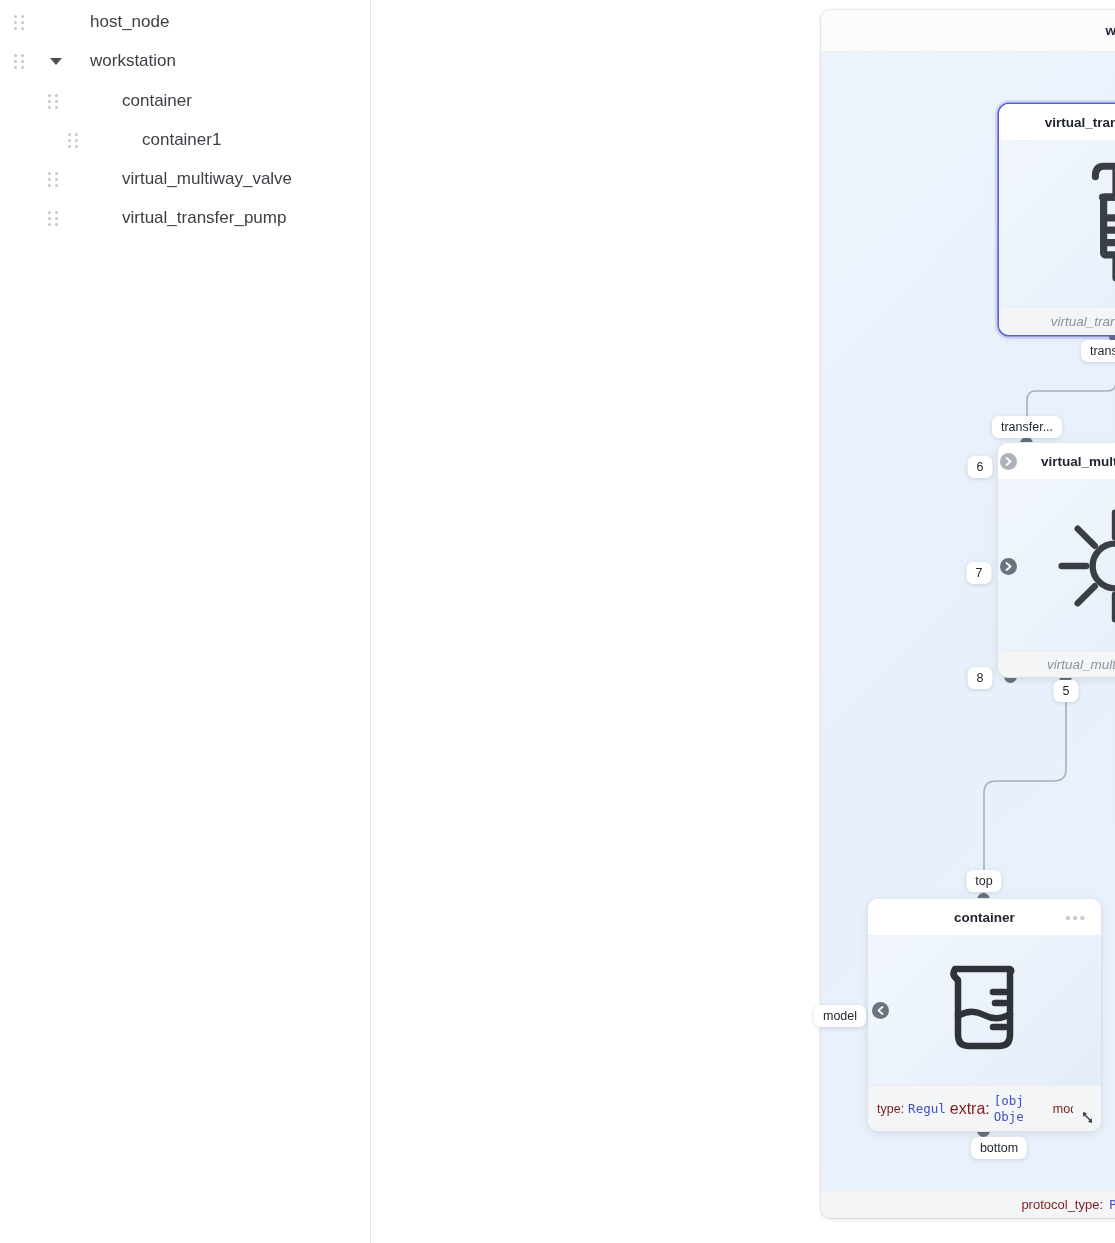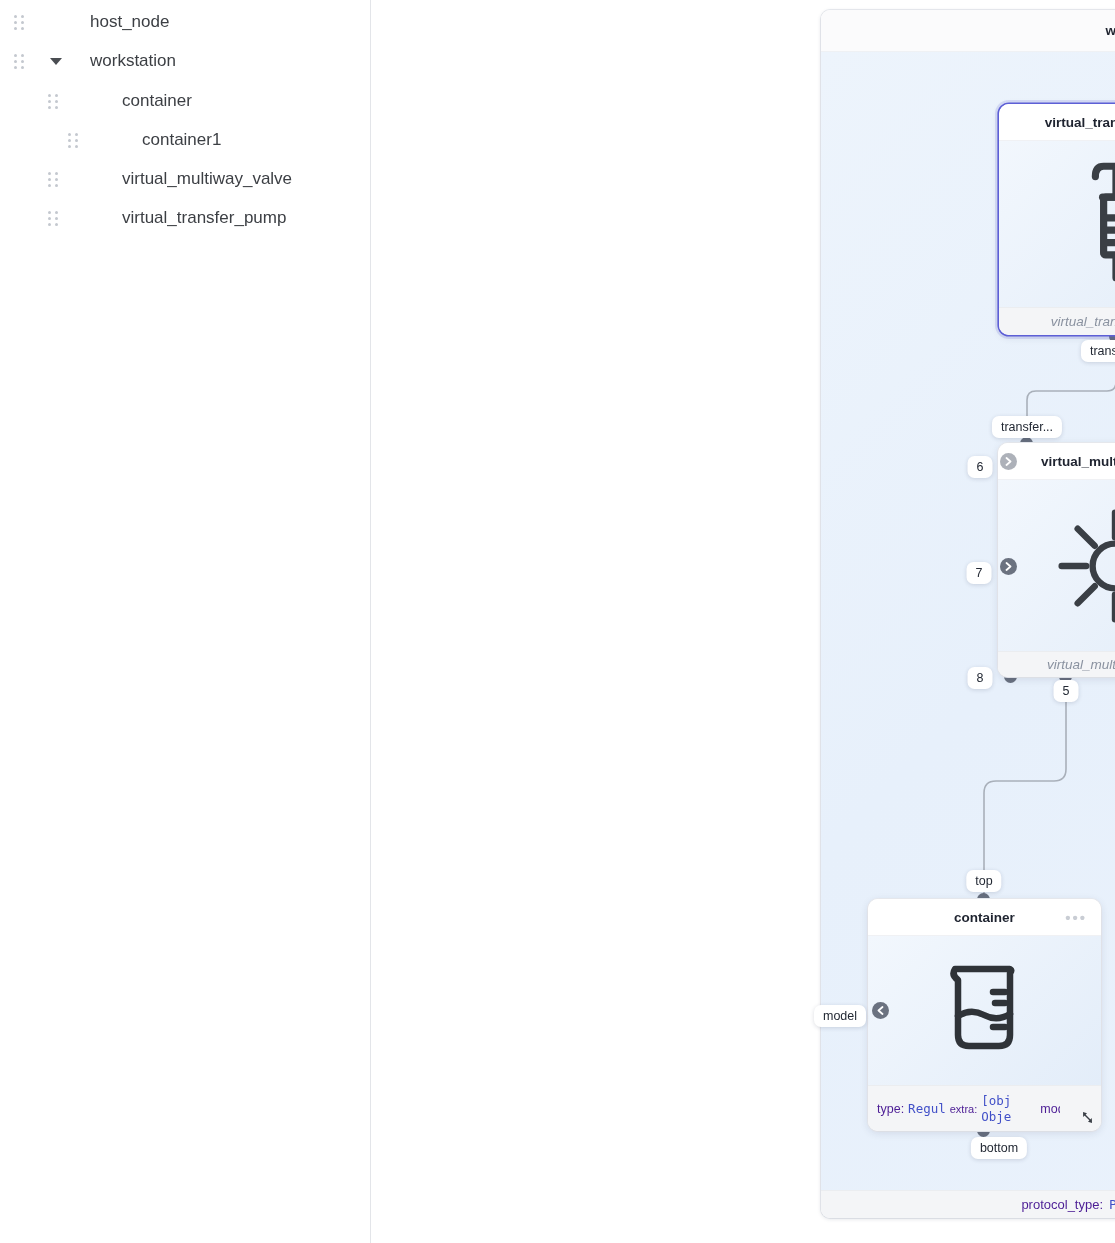--- a/index.html
+++ b/index.html
@@ -36,21 +36,21 @@
   .group-title { font-size:13.5px; font-weight:bold; color:#1f2430; }
   .group-body {
     position:absolute; top:42px; left:0; right:0; bottom:28px;
     background:linear-gradient(135deg,#edf4fc 0%,#e7f0fb 45%,#eaf2fc 100%);
   }
   .group-footer {
     position:absolute; left:0; right:0; bottom:0; height:28px;
     background:#f4f5f7; border-top:1px solid #ebedf0; border-radius:0 0 9px 9px;
     display:flex; align-items:center; justify-content:center; gap:6px;
   }
-  .field-label { font-size:13px; color:#4c1d95; }
+  .field-label { font-size:13px; color:#7f1d1d; }
   .mono-blue { font-family:"DejaVu Sans Mono", monospace; font-size:12.5px; color:#4150c8; }
   .ellipsis { position:absolute; right:14px; top:50%; transform:translateY(-50%);
     color:#c9cdd4; font-size:15px; letter-spacing:2px; font-weight:bold; cursor:pointer; line-height:1;}
   
   .node {
     position:absolute; border-radius:10px; background:#fff; z-index:3;
     box-shadow:0 2px 8px rgba(30,40,70,.12), 0 0 0 1px #eceef2;
   }
   .node.selected { box-shadow:0 0 0 1.6px #5d5fd6, 0 0 0 4px rgba(93,95,214,.16), 0 2px 8px rgba(30,40,70,.12); }
   .node-header {
@@ -272,21 +272,21 @@
         <path d="M23 55 Q36 47 49 54 Q62 61 75 53"></path>
         <line x1="58" y1="31" x2="70" y2="31"></line>
         <line x1="60" y1="42" x2="70" y2="42"></line>
         <line x1="58" y1="66" x2="70" y2="66"></line>
       </svg>
     </div>
     <div class="node-footer" style="height:46px;">
       <div class="fields-row">
         <span class="field-label" style="font-size:12.5px;">type:</span>
         <span class="mono-blue clip-val" style="max-width:38px;">Regul</span>
-        <span class="field-label" style="font-size:11px;">extra:</span>
+        <span class="field-label" style="font-size:16px;">extra:</span>
         <span class="mono-blue wrap-val">[obj Obje</span>
         <span class="field-label clip-val" style="font-size:12.5px;max-width:40px;padding-left:20px;">model</span>
       </div>
       <svg class="resize-icon" width="13" height="13" viewBox="0 0 13 13" stroke="#3a3f46" stroke-width="1.4" fill="#3a3f46">
         <line x1="3.5" y1="3.5" x2="9.5" y2="9.5"></line>
         <path d="M2 1 L6 2.2 L2.2 6 Z" stroke="none"></path>
         <path d="M11 12 L7 10.8 L10.8 7 Z" stroke="none"></path>
       </svg>
     </div>
   </div>

